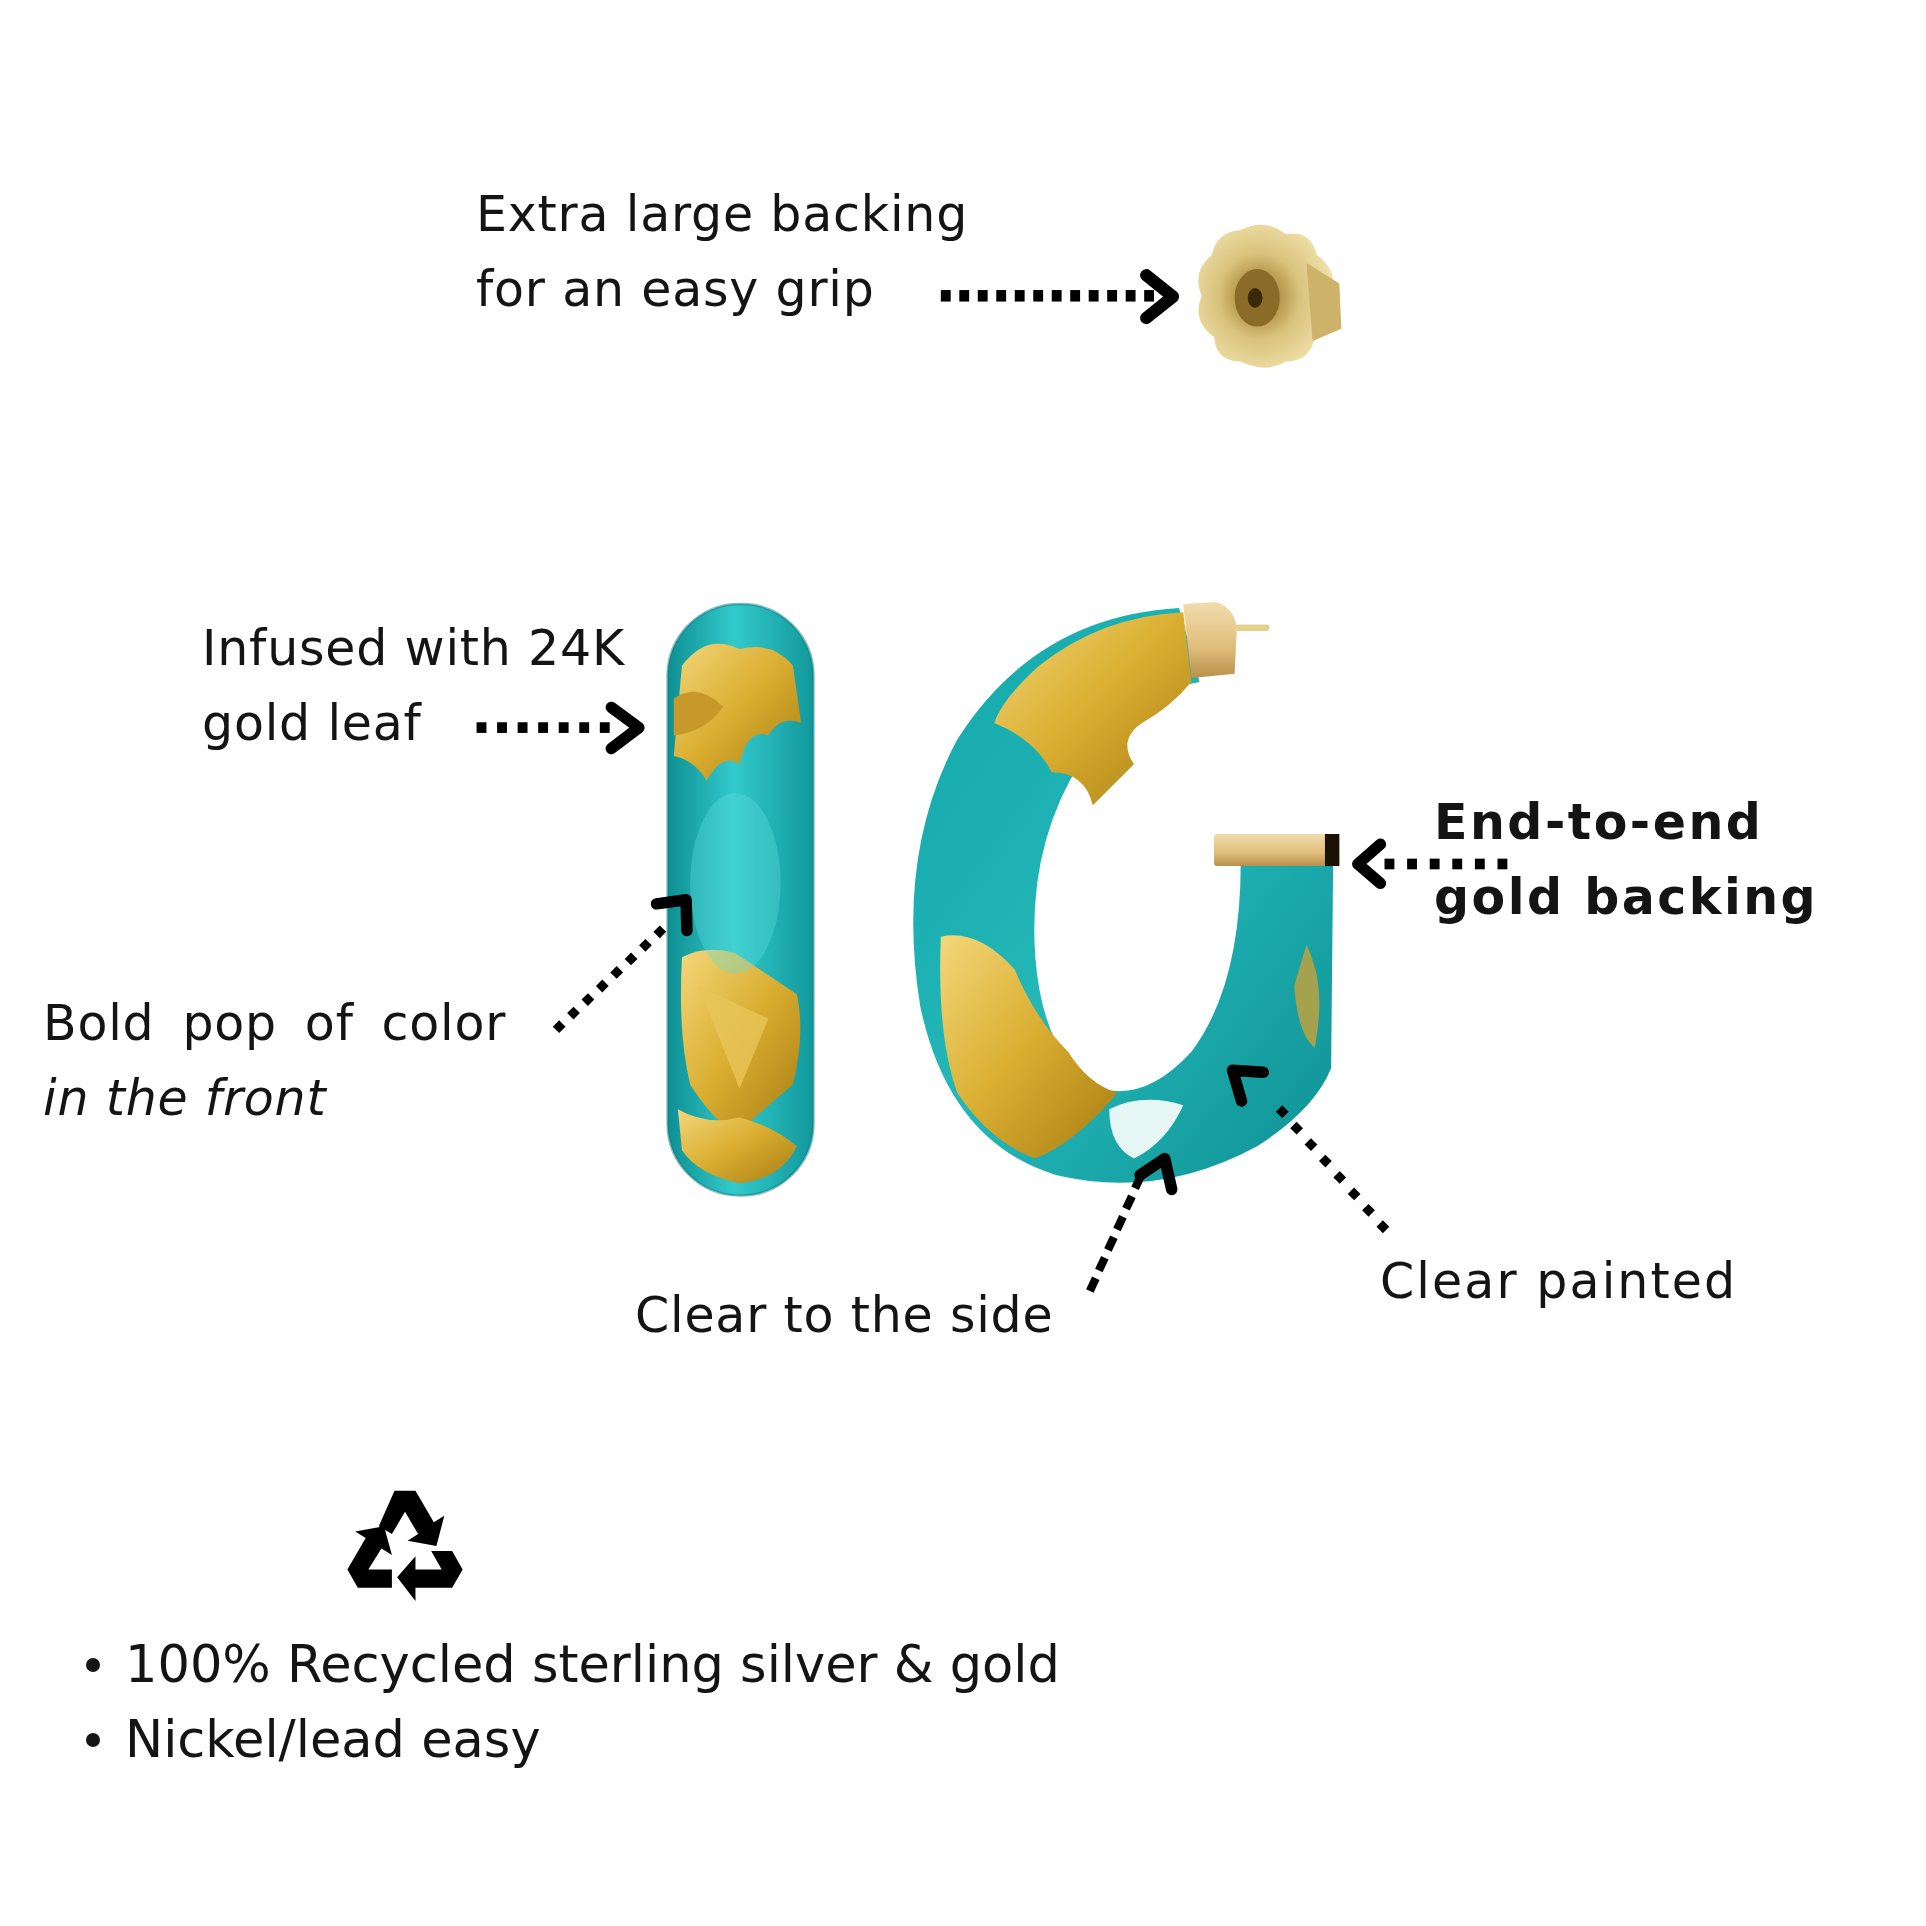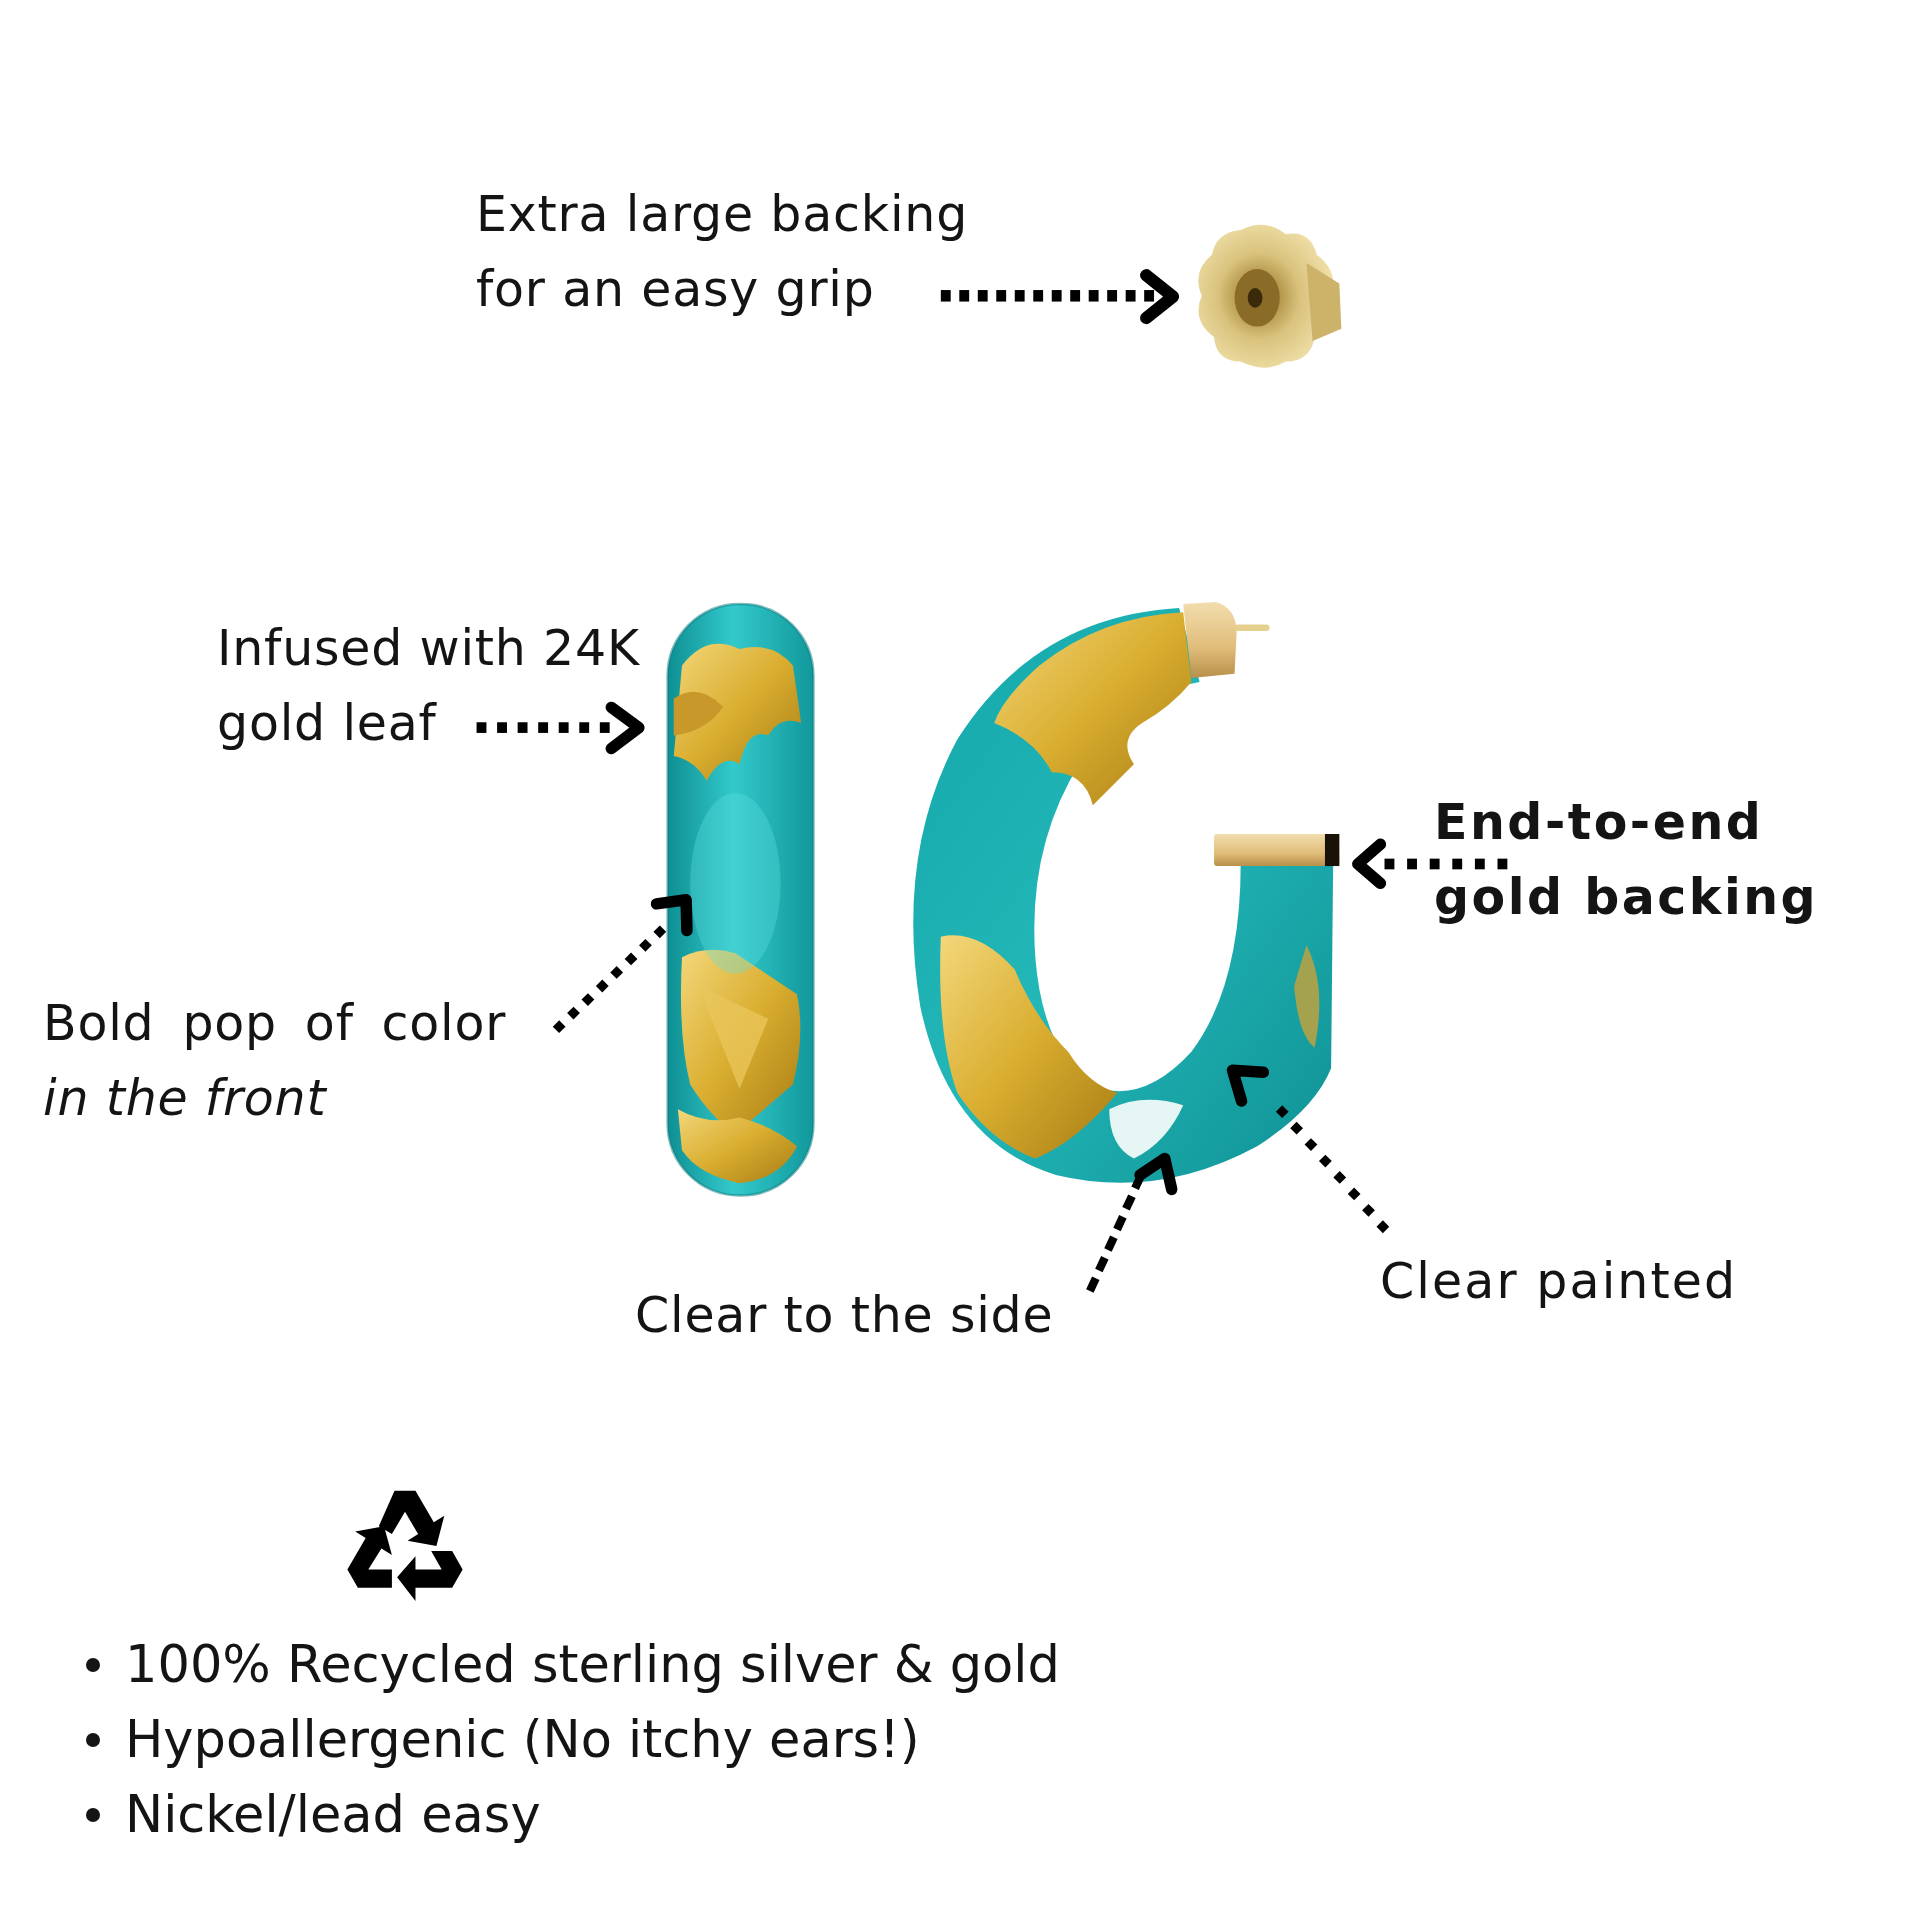--- a/index.html
+++ b/index.html
@@ -15,21 +15,21 @@
     .recycle { position: absolute; left: 337px; top: 1483px; width: 136px; height: 131px; }
   </style>
 </head>
 <body>
 
 <div class="label" style="left:476px; top:177px;">
   <div>Extra large backing</div>
   <div>for an easy grip</div>
 </div>
 
-<div class="label" style="left:217px; top:611px;">
+<div class="label" style="left:202px; top:611px;">
   <div>Infused with 24K</div>
   <div>gold leaf</div>
 </div>
 
 <div class="label" style="left:1434px; top:785px; letter-spacing:2.5px;font-weight:bold;">
   <div>End-to-end</div>
   <div>gold backing</div>
 </div>
 
 <div class="label bold-label" style="left:43px; top:986px;">
@@ -187,20 +187,16 @@
   </g>
 </svg>
 
 <div class="bullets">
   <div class="bullet-row">
     <span class="bullet-dot"></span>
     <span>100% Recycled sterling silver &amp; gold</span>
   </div>
   <div class="bullet-row">
     <span class="bullet-dot"></span>
-    <span>Hypoallergenic (No itchy ears!)</span>
-  </div>
-  <div class="bullet-row">
-    <span class="bullet-dot"></span>
     <span>Nickel/lead easy</span>
   </div>
 </div>
 
 
 </body></html>

